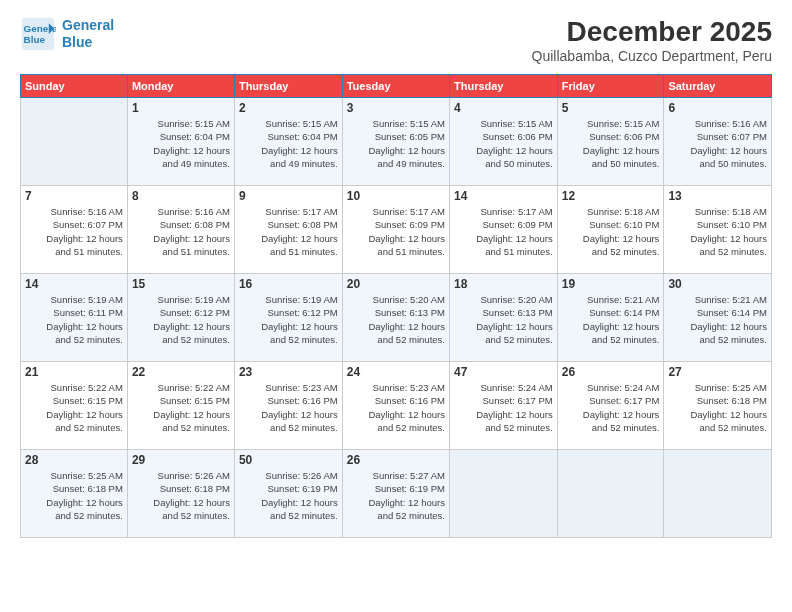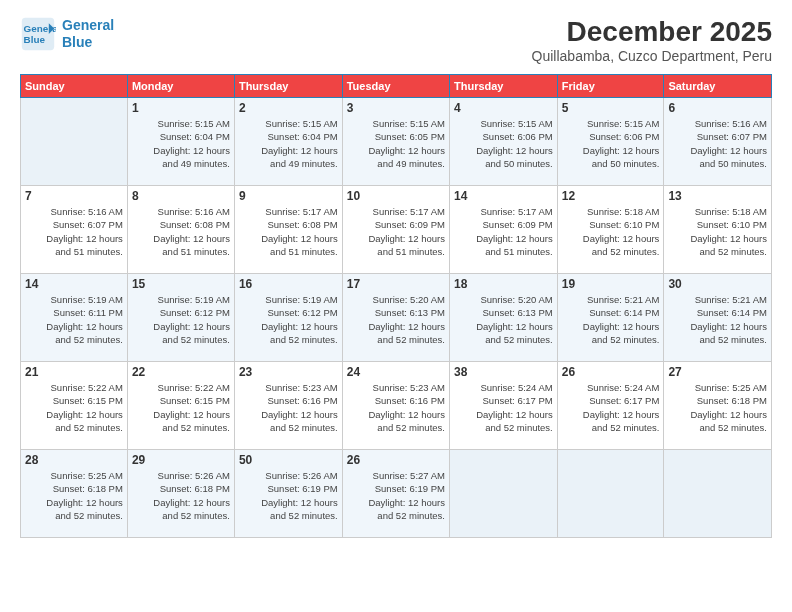--- a/index.html
+++ b/index.html
@@ -187,21 +187,21 @@
           </td>
           <td>
             <span class="day-num">15</span>
             <div class="day-info">Sunrise: 5:19 AM<br>Sunset: 6:12 PM<br>Daylight: 12 hours<br>and 52 minutes.</div>
           </td>
           <td>
             <span class="day-num">16</span>
             <div class="day-info">Sunrise: 5:19 AM<br>Sunset: 6:12 PM<br>Daylight: 12 hours<br>and 52 minutes.</div>
           </td>
           <td>
-            <span class="day-num">17</span>
+            <span class="day-num">20</span>
             <div class="day-info">Sunrise: 5:20 AM<br>Sunset: 6:13 PM<br>Daylight: 12 hours<br>and 52 minutes.</div>
           </td>
           <td>
             <span class="day-num">18</span>
             <div class="day-info">Sunrise: 5:20 AM<br>Sunset: 6:13 PM<br>Daylight: 12 hours<br>and 52 minutes.</div>
           </td>
           <td>
             <span class="day-num">19</span>
             <div class="day-info">Sunrise: 5:21 AM<br>Sunset: 6:14 PM<br>Daylight: 12 hours<br>and 52 minutes.</div>
           </td>
@@ -221,21 +221,21 @@
           </td>
           <td>
             <span class="day-num">23</span>
             <div class="day-info">Sunrise: 5:23 AM<br>Sunset: 6:16 PM<br>Daylight: 12 hours<br>and 52 minutes.</div>
           </td>
           <td>
             <span class="day-num">24</span>
             <div class="day-info">Sunrise: 5:23 AM<br>Sunset: 6:16 PM<br>Daylight: 12 hours<br>and 52 minutes.</div>
           </td>
           <td>
-            <span class="day-num">38</span>
+            <span class="day-num">47</span>
             <div class="day-info">Sunrise: 5:24 AM<br>Sunset: 6:17 PM<br>Daylight: 12 hours<br>and 52 minutes.</div>
           </td>
           <td>
             <span class="day-num">26</span>
             <div class="day-info">Sunrise: 5:24 AM<br>Sunset: 6:17 PM<br>Daylight: 12 hours<br>and 52 minutes.</div>
           </td>
           <td>
             <span class="day-num">27</span>
             <div class="day-info">Sunrise: 5:25 AM<br>Sunset: 6:18 PM<br>Daylight: 12 hours<br>and 52 minutes.</div>
           </td>

